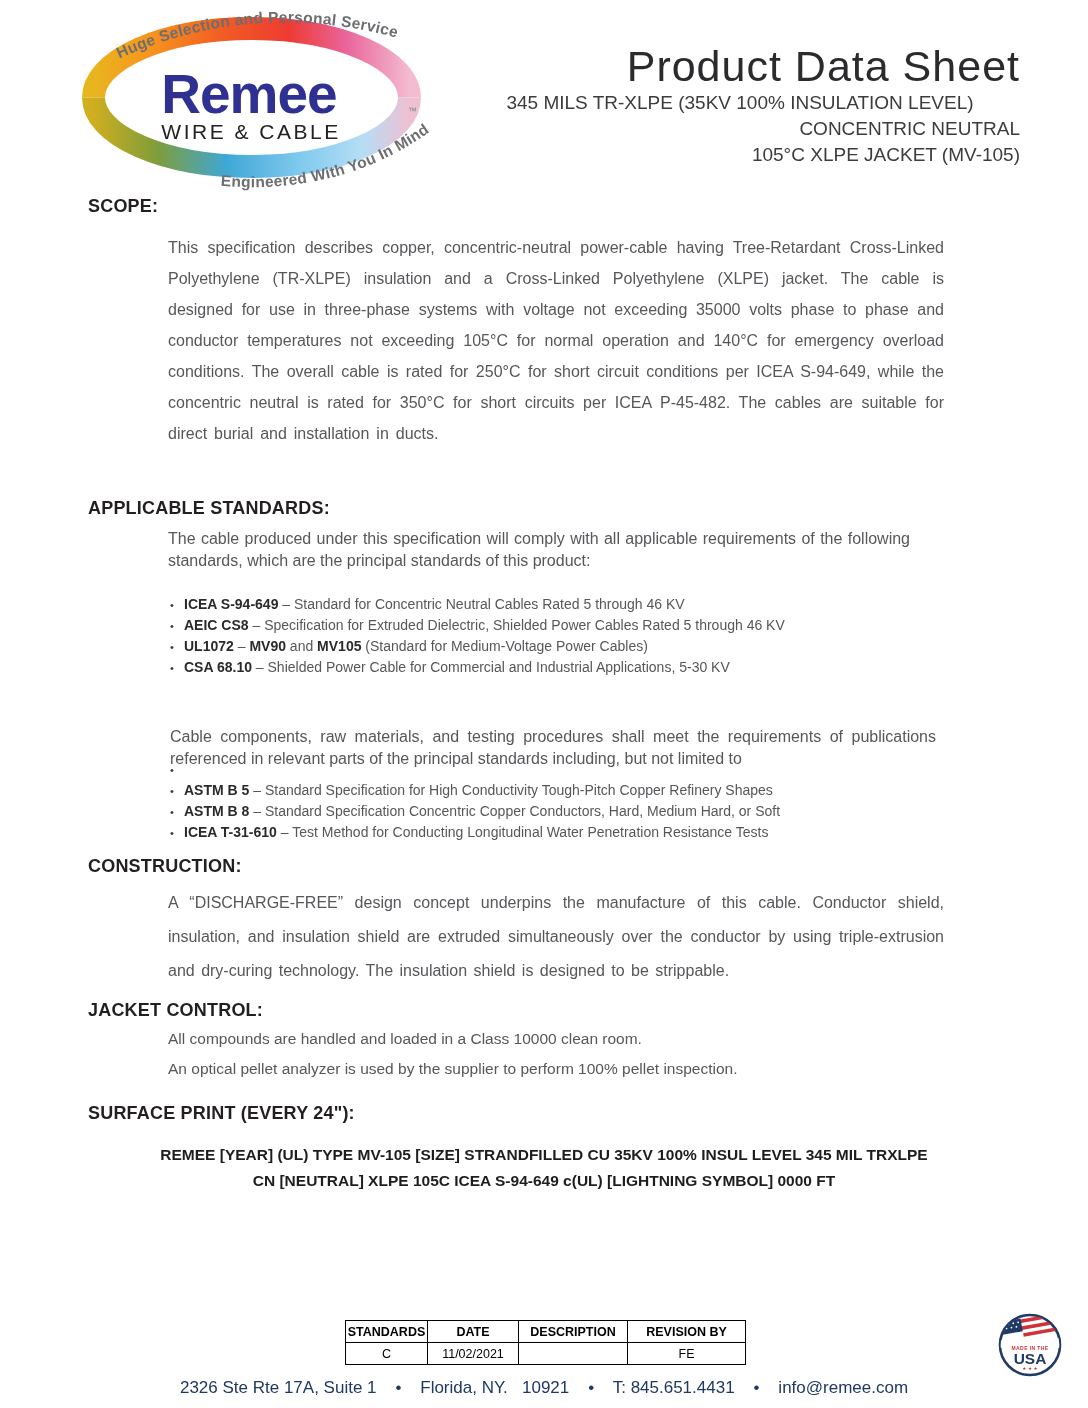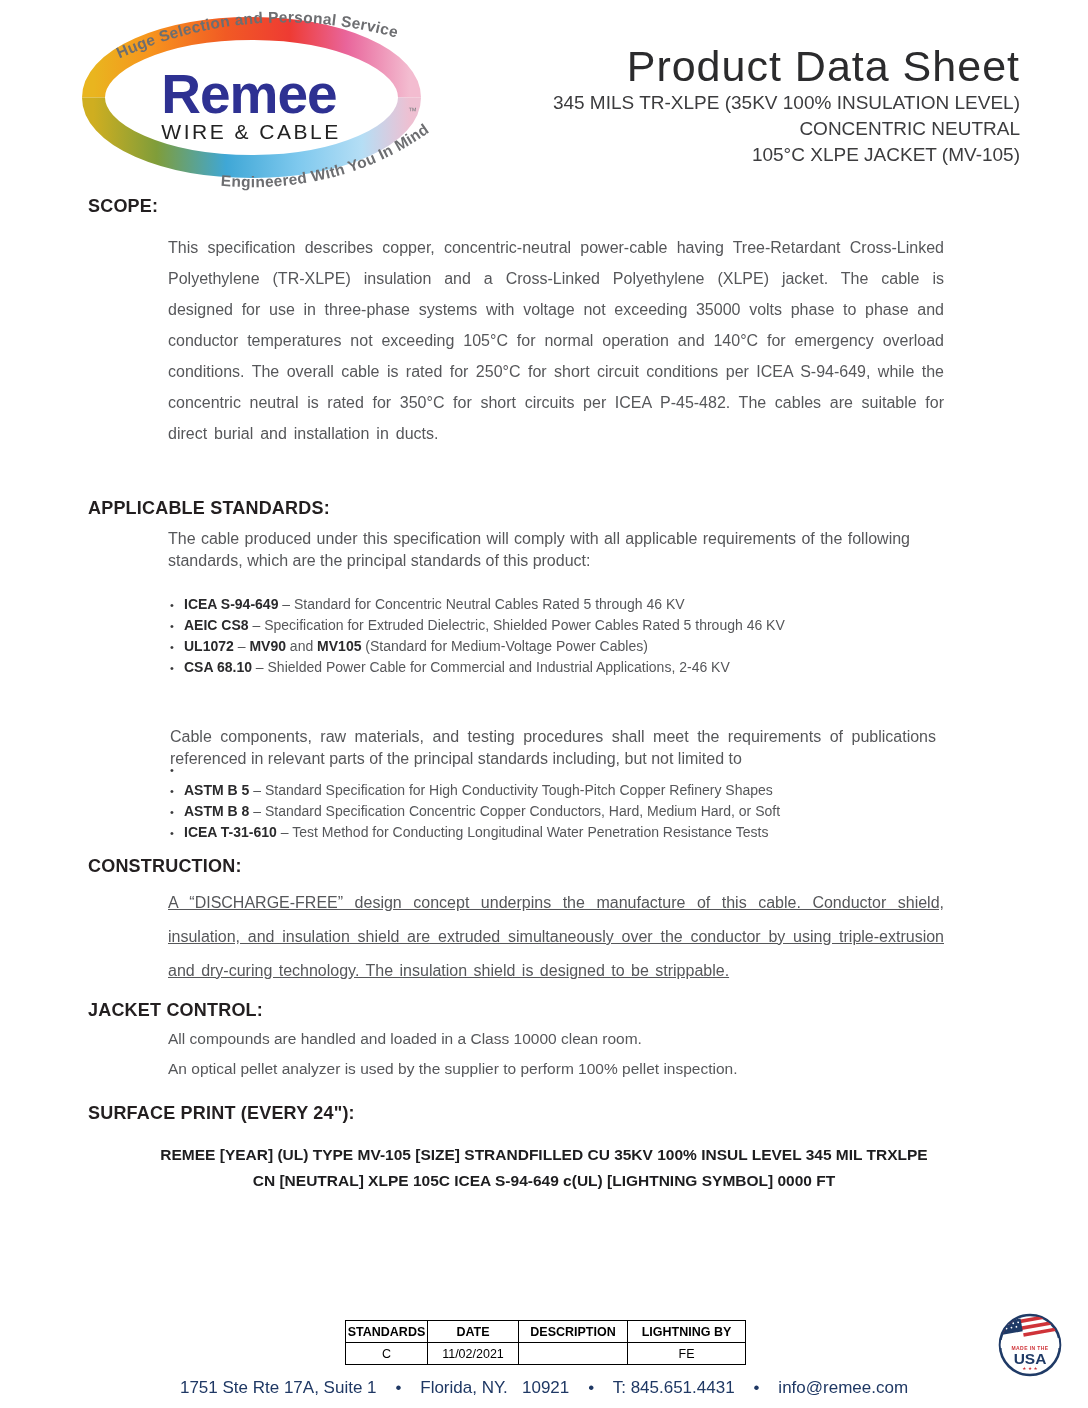--- a/index.html
+++ b/index.html
@@ -57,21 +57,21 @@
   <text x="171" y="111" text-anchor="middle" font-family="Liberation Sans, sans-serif" font-weight="bold" font-size="55" fill="#2e3192" letter-spacing="-1">Remee</text>
   <text x="173" y="137" text-anchor="middle" font-family="Liberation Sans, sans-serif" font-size="21" fill="#222222" letter-spacing="2.5">WIRE &amp; CABLE</text>
   <text x="330" y="112" font-family="Liberation Sans, sans-serif" font-size="9" fill="#808285">™</text>
   <text font-family="Liberation Sans, sans-serif" font-weight="bold" font-size="15.5" fill="#6d6e71" letter-spacing="0.3">
     <textPath href="#arcBotPath" startOffset="50%" text-anchor="middle">Engineered With You In Mind</textPath>
   </text>
 </svg>
 
 <div class="abs" style="right:68px;top:42px;width:560px;">
   <div class="title">Product Data Sheet</div>
-  <div class="subtitle" style="margin-top:0;">345 MILS TR-XLPE (35KV 100% INSULATION LEVEL)</div>
+  <div class="subtitle" style="margin-top:0;text-align:center;">345 MILS TR-XLPE (35KV 100% INSULATION LEVEL)</div>
   <div class="subtitle" style="margin-top:0;">CONCENTRIC NEUTRAL</div>
   <div class="subtitle" style="margin-top:0;">105°C XLPE JACKET (MV-105)</div>
 </div>
 
 <div class="abs heading" style="left:88px;top:196px;">SCOPE:</div>
 <div class="abs para scope-para" style="left:168px;top:232px;width:776px;">This specification describes copper, concentric-neutral power-cable having Tree-Retardant Cross-Linked Polyethylene (TR-XLPE) insulation and a Cross-Linked Polyethylene (XLPE) jacket. The cable is designed for use in three-phase systems with voltage not exceeding 35000 volts phase to phase and conductor temperatures not exceeding 105°C for normal operation and 140°C for emergency overload conditions. The overall cable is rated for 250°C for short circuit conditions per ICEA S-94-649, while the concentric neutral is rated for 350°C for short circuits per ICEA P-45-482. The cables are suitable for direct burial and installation in ducts.</div>
 
 <div class="abs heading" style="left:88px;top:498px;">APPLICABLE STANDARDS:</div>
 <div class="abs para std-intro" style="left:168px;top:528px;width:742px;">The cable produced under this specification will comply with all applicable requirements of the following standards, which are the principal standards of this product:</div>
 
@@ -83,21 +83,21 @@
   <li>
       <span class="marker">•</span>
       <span class="txt"><span class="b">AEIC CS8 </span><span>– Specification for Extruded Dielectric, Shielded Power Cables Rated 5 through 46 KV</span></span>
     </li>
   <li>
       <span class="marker">•</span>
       <span class="txt"><span class="b">UL1072 </span><span>– </span><span class="b">MV90</span><span> and </span><span class="b">MV105</span><span> (Standard for Medium-Voltage Power Cables)</span></span>
     </li>
   <li>
       <span class="marker">•</span>
-      <span class="txt"><span class="b">CSA 68.10 </span><span>– Shielded Power Cable for Commercial and Industrial Applications, 2-46 KV</span></span>
+      <span class="txt"><span class="b">CSA 68.10 </span><span>– Shielded Power Cable for Commercial and Industrial Applications, 5-30 KV</span></span>
     </li>
 </ul>
 
 <div class="abs para std-intro" style="left:170px;top:726px;width:766px;">Cable components, raw materials, and testing procedures shall meet the requirements of publications referenced in relevant parts of the principal standards including, but not limited to</div>
 
 <ul class="abs blist" style="left:170px;top:760px;">
   <li>
       <span class="marker">•</span>
     </li>
   <li>
@@ -108,21 +108,21 @@
       <span class="marker">•</span>
       <span class="txt"><span class="b">ASTM B 8 </span><span>– Standard Specification Concentric Copper Conductors, Hard, Medium Hard, or Soft</span></span>
     </li>
   <li>
       <span class="marker">•</span>
       <span class="txt"><span class="b">ICEA T-31-610 </span><span>– Test Method for Conducting Longitudinal Water Penetration Resistance Tests</span></span>
     </li>
 </ul>
 
 <div class="abs heading" style="left:88px;top:856px;">CONSTRUCTION:</div>
-<div class="abs para construction-para" style="left:168px;top:886px;width:776px;text-decoration:underline;">A “DISCHARGE-FREE” design concept underpins the manufacture of this cable. Conductor shield, insulation, and insulation shield are extruded simultaneously over the conductor by using triple-extrusion and dry-curing technology. The insulation shield is designed to be strippable.</div>
+<div class="abs para construction-para" style="left:168px;top:886px;width:776px;">A “DISCHARGE-FREE” design concept underpins the manufacture of this cable. Conductor shield, insulation, and insulation shield are extruded simultaneously over the conductor by using triple-extrusion and dry-curing technology. The insulation shield is designed to be strippable.</div>
 
 <div class="abs heading" style="left:88px;top:1000px;">JACKET CONTROL:</div>
 <div class="abs" style="left:168px;top:1030px;width:776px;">
   <p class="qc-line">All compounds are handled and loaded in a Class 10000 clean room.</p>
   <p class="qc-line">An optical pellet analyzer is used by the supplier to perform 100% pellet inspection.</p>
 </div>
 
 <div class="abs heading" style="left:88px;top:1103px;">SURFACE PRINT (EVERY 24"):</div>
 <div class="abs surface-lines" style="left:69px;top:1142px;width:950px;">
   <div>REMEE [YEAR] (UL) TYPE MV-105 [SIZE] STRANDFILLED CU 35KV 100% INSUL LEVEL 345 MIL TRXLPE</div>
@@ -134,21 +134,21 @@
       <col style="width:82px">
       <col style="width:91px">
       <col style="width:109px">
       <col style="width:118px">
     </colgroup>
   <tbody>
       <tr>
     <th>STANDARDS</th>
     <th>DATE</th>
     <th>DESCRIPTION</th>
-    <th>LIGHTNING BY</th>
+    <th>REVISION BY</th>
   </tr>
   <tr>
     <td>C</td>
     <td>11/02/2021</td>
     <td></td>
     <td>FE</td>
   </tr>
 </tbody>
   </table>
 
@@ -173,13 +173,13 @@
         <circle cx="15.5" cy="12.5" r="0.9" fill="#fff"></circle>
       <circle cx="20.5" cy="12.5" r="0.9" fill="#fff"></circle>
     </g>
     <path d="M2 29 Q 18 22 34 27 T 66 24 L66 36 L2 36 Z" fill="#ffffff"></path>
   </g>
   <text x="33" y="38" text-anchor="middle" font-family="Liberation Sans, sans-serif" font-weight="bold" font-size="5" letter-spacing="0.4" fill="#cf3339">MADE IN THE</text>
   <text x="33" y="52" text-anchor="middle" font-family="Liberation Sans, sans-serif" font-weight="bold" font-size="15.5" fill="#1f3a66">USA</text>
   <text x="33" y="58" text-anchor="middle" font-family="DejaVu Sans, sans-serif" font-size="4.6" fill="#cf3339">★ ★ ★</text>
 </svg>
 
-<div class="abs footer" style="left:0;top:1378px;">1751 Ste Rte 17A, Suite 1    •    Florida, NY.   10921    •    T: 845.651.4431    •    info@remee.com</div>
+<div class="abs footer" style="left:0;top:1378px;">2326 Ste Rte 17A, Suite 1    •    Florida, NY.   10921    •    T: 845.651.4431    •    info@remee.com</div>
 
 </body></html>

